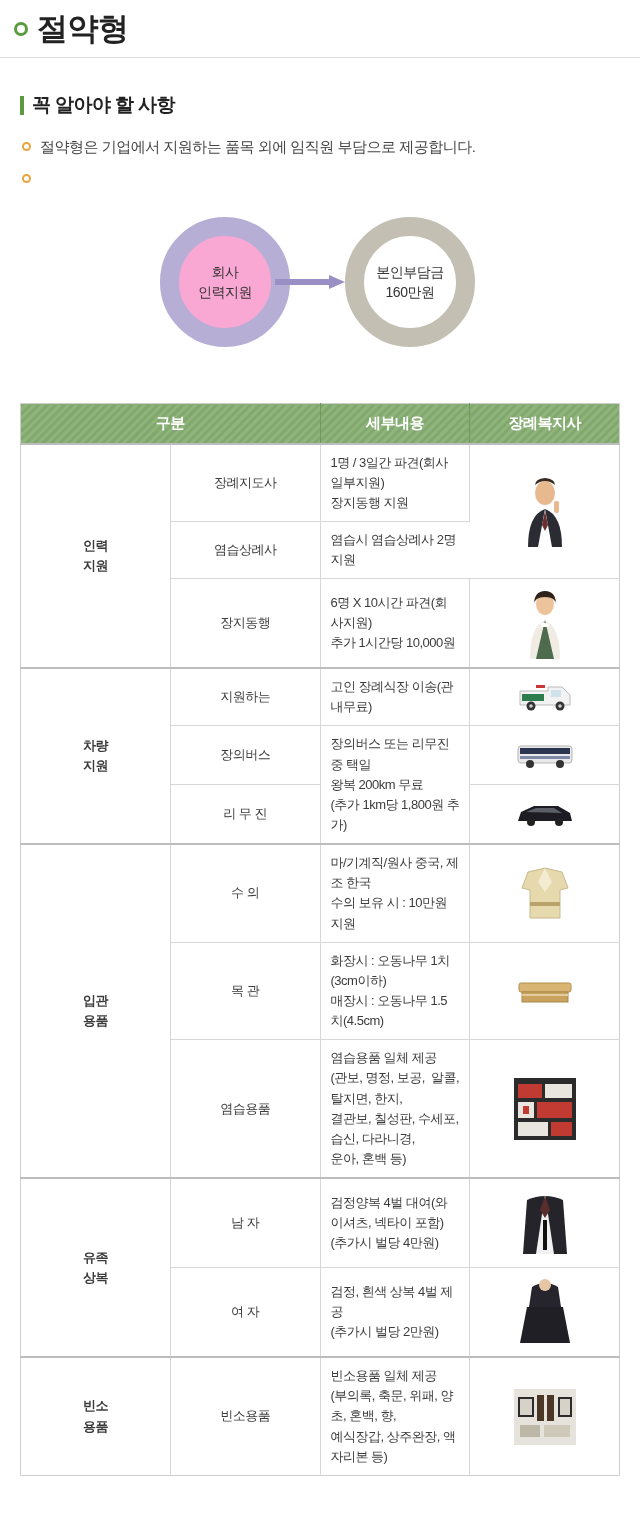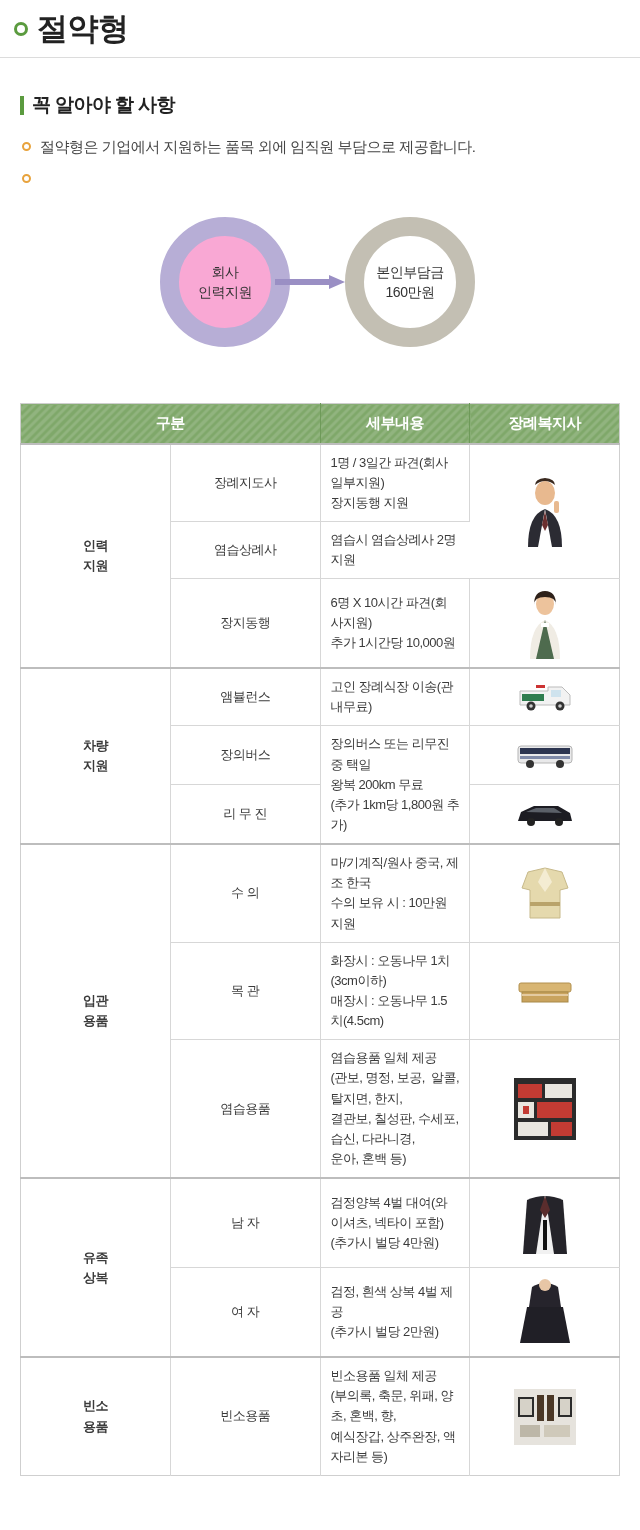--- a/index.html
+++ b/index.html
@@ -257,21 +257,21 @@
               <path d="M20 18 Q20 4 31 4 Q42 4 42 18 Q42 10 31 10 Q20 10 20 18" fill="#2e211a"></path>
               <path d="M16 72 Q16 40 31 33 Q46 40 46 72 Z" fill="#f0ece4"></path>
               <path d="M31 33 L22 72 L40 72 Z" fill="#4e6b4e"></path>
               <rect x="27" y="36" width="8" height="4" fill="#ffffff"></rect>
             </svg>
           </td>
         </tr>
 
         <tr class="group-start">
           <td class="group" rowspan="3">차량<br>지원</td>
-          <td class="sub">앰뷸런스</td>
+          <td class="sub">지원하는</td>
           <td class="desc">고인 장례식장 이송(관내무료)</td>
           <td class="thumb">
             <svg class="ph" viewBox="0 0 62 40">
               <rect width="62" height="40" fill="#ffffff"></rect>
               <path d="M6 28 L6 14 L34 14 L34 10 L48 10 L56 18 L56 28 Z" fill="#f2f2f2" stroke="#bbbbbb"></path>
               <rect x="8" y="17" width="22" height="7" fill="#2f7d4f"></rect>
               <rect x="37" y="13" width="10" height="7" fill="#cfe3ee"></rect>
               <circle cx="17" cy="29" r="4.5" fill="#333"></circle>
                 <circle cx="17" cy="29" r="1.8" fill="#ccc"></circle>
               <circle cx="46" cy="29" r="4.5" fill="#333"></circle>

